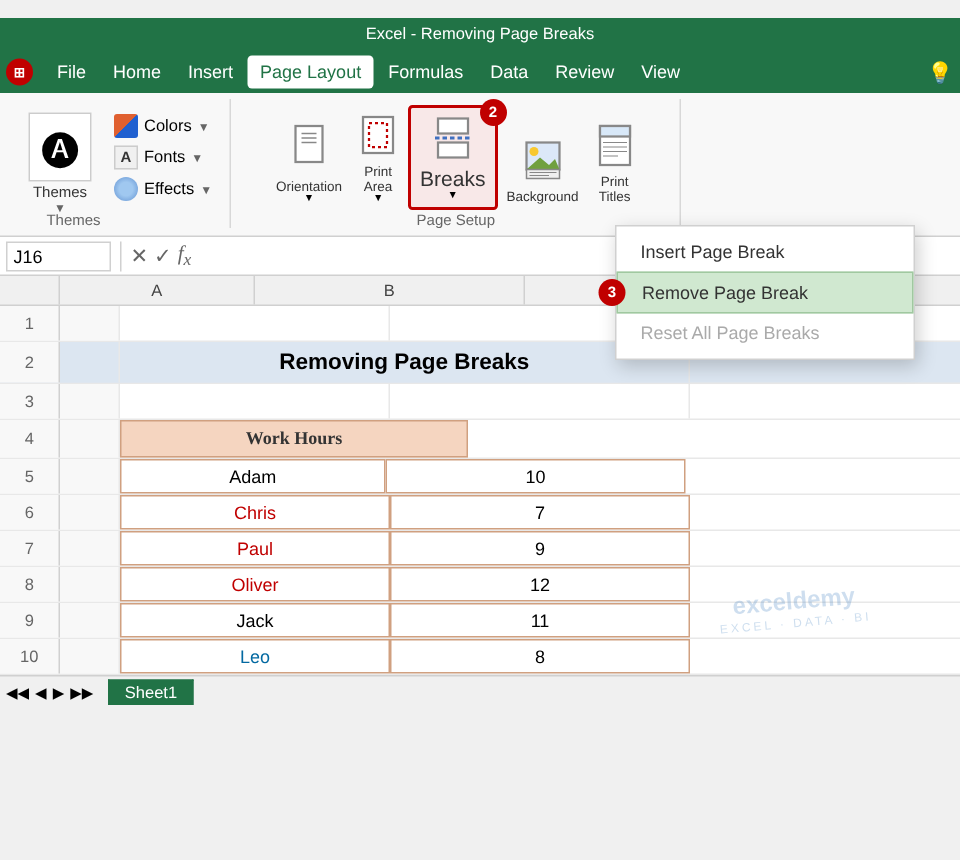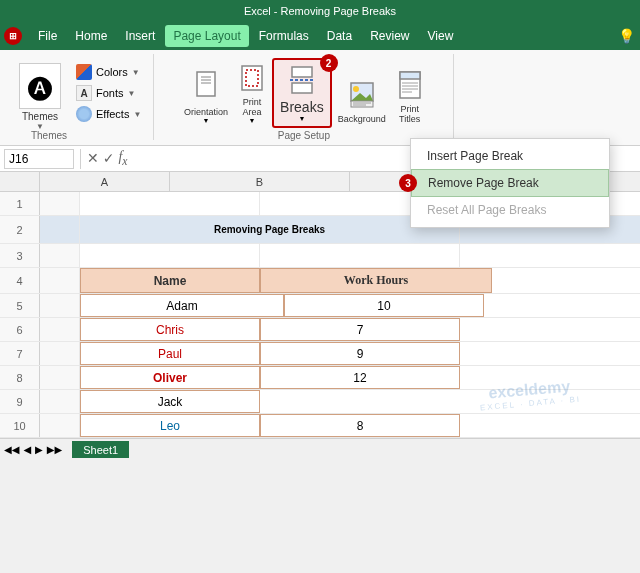--- a/index.html
+++ b/index.html
@@ -1,25 +1,25 @@
 <!DOCTYPE html>
 <html><head>
   <meta charset="utf-8">
   <style>
     * { margin: 0; padding: 0; box-sizing: border-box; }
     body { font-family: 'Segoe UI', Arial, sans-serif; font-size: 12px; background: #f0f0f0; width: 640px; height: 573px; overflow: hidden; }
 
     
-    .title-bar { background: #217346; height: 22px; display: flex; align-items: center; padding: 0 8px; }
+    .title-bar { background: #217346; height: 22px; display: flex; align-items: center; padding: 0 8px; margin-top: 12px; }
     .title-bar-text { color: white; font-size: 11px; flex: 1; text-align: center; }
 
     
     .menu-bar { background: #217346; height: 28px; display: flex; align-items: center; padding: 0 4px; gap: 2px; }
     .menu-item { color: white; font-size: 12px; padding: 4px 8px; border-radius: 3px; cursor: pointer; }
-    .menu-item.active { background: #86efac; color: #217346; }
+    .menu-item.active { background: #ffffff; color: #217346; }
     .circle-badge { width: 18px; height: 18px; background: #c00000; border-radius: 50%; display: flex; align-items: center; justify-content: center; color: white; font-size: 10px; font-weight: bold; margin-right: 4px; }
 
     
     .ribbon { background: #f8f8f8; border-bottom: 1px solid #d0d0d0; padding: 4px 4px 0 4px; min-height: 90px; position: relative; }
     .ribbon-groups { display: flex; align-items: flex-start; gap: 0; }
     .ribbon-group { display: flex; flex-direction: column; align-items: center; padding: 4px 8px; border-right: 1px solid #d8d8d8; min-width: 80px; }
     .ribbon-group-label { font-size: 10px; color: #666; margin-top: 4px; text-align: center; }
     .ribbon-btn { display: flex; flex-direction: column; align-items: center; padding: 4px 6px; border-radius: 3px; cursor: pointer; border: 1px solid transparent; min-width: 40px; }
 
     .small-buttons { display: flex; flex-direction: column; gap: 1px; }
@@ -226,69 +226,69 @@
   <div class="sheet-row">
     <div class="row-num">1</div>
     <div class="sheet-cell col-a"></div>
     <div class="sheet-cell" style="width:180px;"></div>
     <div class="sheet-cell" style="width:200px;"></div>
   </div>
 
   <div class="sheet-row" style="height:28px; background:#dce6f1;">
     <div class="row-num">2</div>
     <div class="sheet-cell col-a" style="background:#dce6f1;"></div>
-    <div class="sheet-cell" style="width:380px; font-weight:bold; font-size:10px; background:#dce6f1;">Removing Page Breaks</div>
+    <div class="sheet-cell" style="width:380px; font-weight:bold; font-size:15px; background:#dce6f1;">Removing Page Breaks</div>
   </div>
 
   <div class="sheet-row">
     <div class="row-num">3</div>
     <div class="sheet-cell col-a"></div>
     <div class="sheet-cell" style="width:180px;"></div>
     <div class="sheet-cell" style="width:200px;"></div>
   </div>
 
   <div class="sheet-row" style="height:26px;">
     <div class="row-num">4</div>
     <div class="sheet-cell col-a"></div>
-    <div class="sheet-cell cell-header" style="width:180px; border:1px solid #d0a080;">Name</div>
     <div class="sheet-cell cell-header" style="width:232px; border:1px solid #d0a080;font-family:Liberation Serif, serif;">Work Hours</div>
   </div>
 
   <div class="sheet-row">
     <div class="row-num">5</div>
     <div class="sheet-cell col-a"></div>
-    <div class="sheet-cell cell-data" style="width:204px;">Adam</div>
+    <div class="sheet-cell cell-data" style="width:177px;">Adam</div>
     <div class="sheet-cell cell-data" style="width:200px;">10</div>
   </div>
 
   <div class="sheet-row">
     <div class="row-num">6</div>
     <div class="sheet-cell col-a"></div>
     <div class="sheet-cell cell-data" style="width:180px; color:#c00000;">Chris</div>
     <div class="sheet-cell cell-data" style="width:200px;">7</div>
   </div>
 
   <div class="sheet-row">
     <div class="row-num">7</div>
     <div class="sheet-cell col-a"></div>
     <div class="sheet-cell cell-data" style="width:180px; color:#c00000;">Paul</div>
     <div class="sheet-cell cell-data" style="width:200px;">9</div>
   </div>
 
   <div class="sheet-row">
     <div class="row-num">8</div>
     <div class="sheet-cell col-a"></div>
-    <div class="sheet-cell cell-data" style="width:180px; color:#c00000;font-weight:bold;">Oliver</div>
+    <div class="sheet-cell cell-data" style="width:180px; color:#c00000;">Oliver</div>
     <div class="sheet-cell cell-data" style="width:200px;">12</div>
   </div>
 
   <div class="sheet-row">
     <div class="row-num">9</div>
     <div class="sheet-cell col-a"></div>
     <div class="sheet-cell cell-data" style="width:180px;">Jack</div>
+    <div class="sheet-cell cell-data" style="width:200px;">11</div>
   </div>
 
   <div class="sheet-row">
     <div class="row-num">10</div>
     <div class="sheet-cell col-a"></div>
     <div class="sheet-cell cell-data" style="width:180px; color:#0369a1;">Leo</div>
     <div class="sheet-cell cell-data" style="width:200px;">8</div>
   </div>
 
   <div style="position:absolute; bottom:30px; right:60px; opacity:0.25; text-align:center; transform:rotate(-5deg);">

